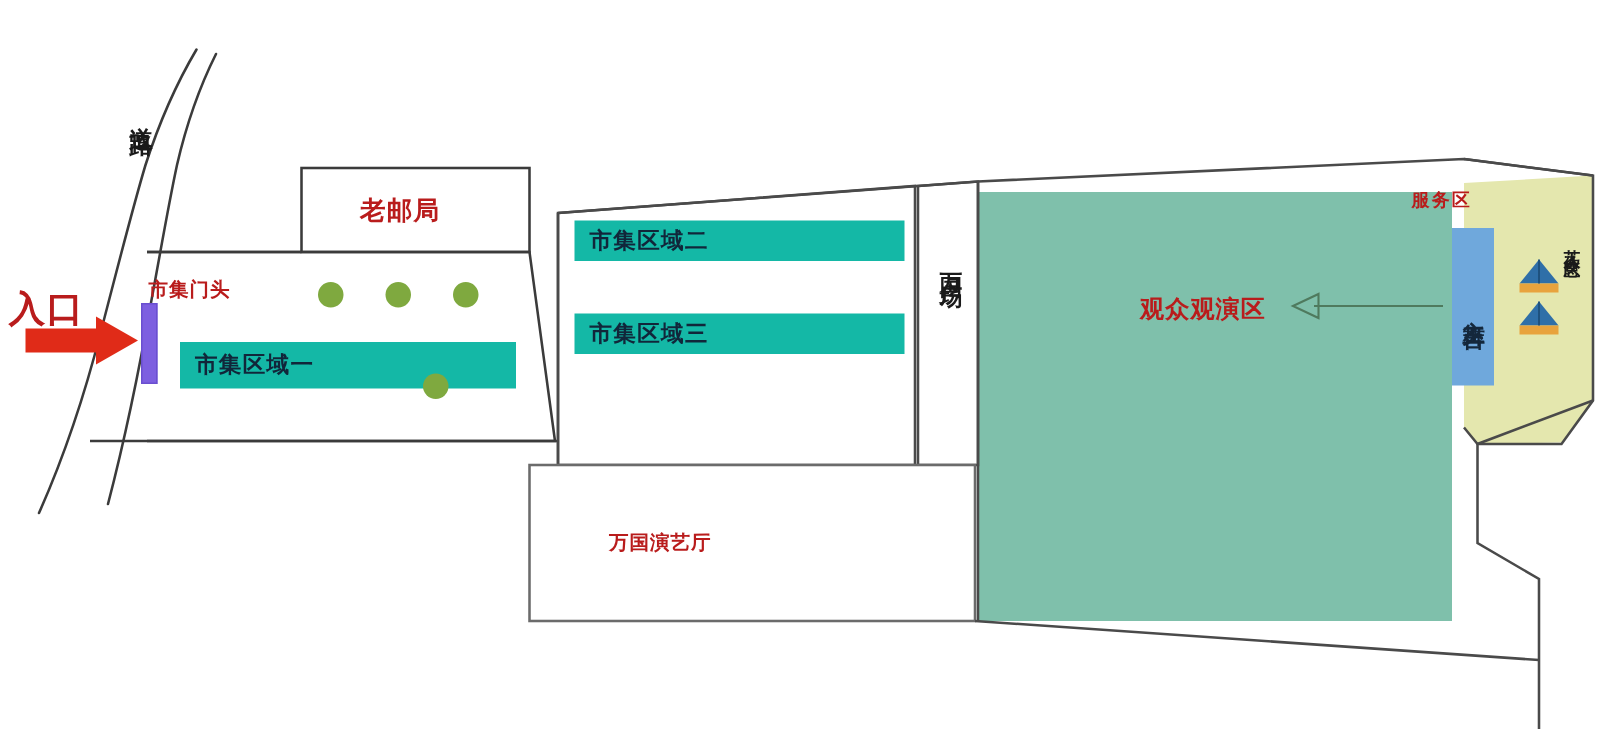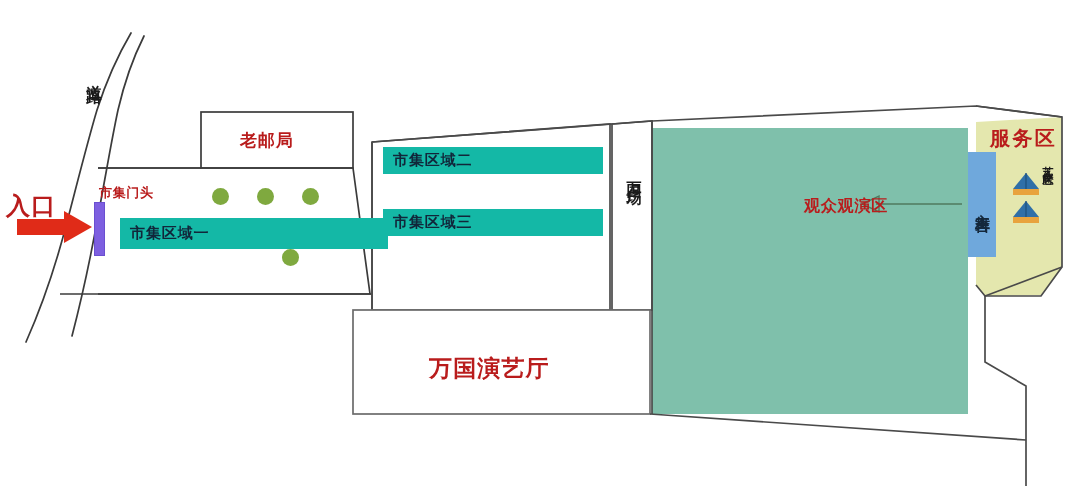--- a/index.html
+++ b/index.html
@@ -155,44 +155,44 @@
 
   <div class="lbl" style="left:6px; top:190px; font-size:24px;">入口</div>
 
   <div class="lbl-v" style="left:83px; top:72px; font-size:16px;">道路</div>
 
   <div id="gate-bar" style="left:94px; top:202px; width:9px; height:52px;"></div>
   <div class="lbl" style="left:99px; top:184px; font-size:13px;">市集门头</div>
 
   <div class="lbl" style="left:240px; top:129px; font-size:17px;">老邮局</div>
 
-  <div class="strip" style="left:120px; top:218px; width:268px; height:31px;">
+  <div class="strip" style="left:120px; top:228px; width:224px; height:31px;">
     <span>市集区域一</span>
   </div>
 
   <div class="strip" style="left:383px; top:147px; width:220px; height:27px;">
     <span>市集区域二</span>
   </div>
 
   <div class="strip" style="left:383px; top:209px; width:220px; height:27px;">
     <span>市集区域三</span>
   </div>
 
   <div class="dot" style="left:212px; top:188px;"></div>
   <div class="dot" style="left:257px; top:188px;"></div>
   <div class="dot" style="left:302px; top:188px;"></div>
   <div class="dot" style="left:282px; top:249px;"></div>
 
   <div class="lbl-v" style="left:624px; top:170px; font-size:15px;">万国广场</div>
 
-  <div class="lbl" style="left:429px; top:353px; font-size:23px;">万国演艺厅</div>
+  <div class="lbl" style="left:406px; top:353px; font-size:13px;">万国演艺厅</div>
 
-  <div class="lbl" style="left:760px; top:196px; font-size:16px;margin-left:44px;">观众观演区</div>
+  <div class="lbl" style="left:760px; top:196px; font-size:16px;">观众观演区</div>
 
-  <div class="lbl" style="left:990px; top:125px; font-size:20px; letter-spacing:0.12em;">服务区</div>
+  <div class="lbl" style="left:941px; top:125px; font-size:12px; letter-spacing:0.12em;">服务区</div>
 
   <div id="stage-box" style="left:968px; top:152px; width:28px; height:105px;">
     <div class="lbl-v">主舞台</div>
   </div>
 
   <div class="lbl-v" style="left:1039px; top:157px; font-size:11px; letter-spacing:0.22em;">艺人休息区</div>
 
 </div>
 
 </body></html>

